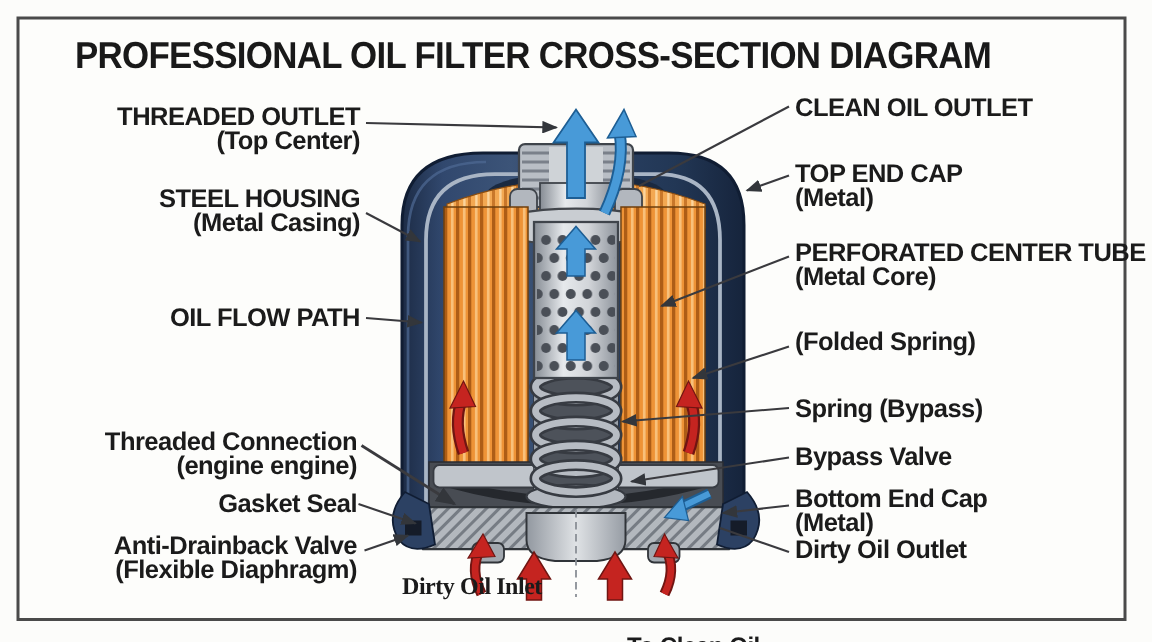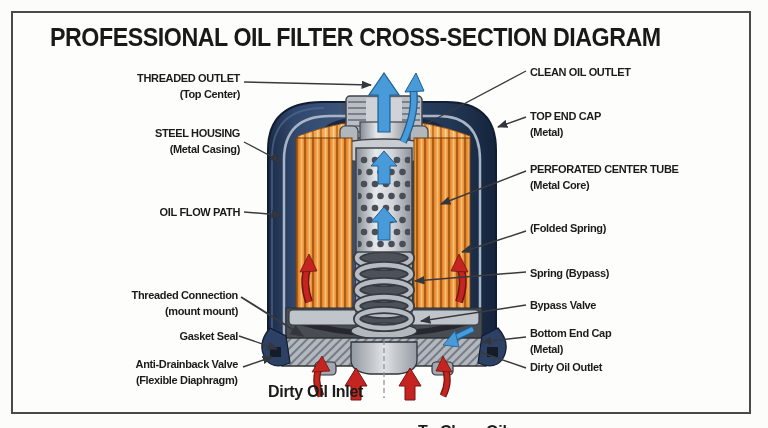--- a/index.html
+++ b/index.html
@@ -4,21 +4,21 @@
 <style>
   html,body{margin:0;padding:0;background:#ffffff;}
   .page{position:relative;width:768px;height:428px;background:#fcfcfa;overflow:hidden;
         font-family:"Liberation Sans",sans-serif;}
   .frame{position:absolute;left:11px;top:11px;width:740px;height:403px;
          border:2px solid #4a4a4a;background:#fdfdfb;box-sizing:border-box;}
   .art{position:absolute;left:0;top:0;}
   .title{position:absolute;top:23px;left:0;width:710px;text-align:center;
          font-weight:bold;font-size:25px;letter-spacing:-0.5px;color:#191919;white-space:nowrap;}
   .title span{display:inline-block;transform:scaleX(0.93);}
-  .lbl{position:absolute;font-weight:bold;font-size:11px;line-height:16px;
+  .lbl{position:absolute;font-weight:bold;font-size:17px;line-height:16px;
        letter-spacing:-0.35px;color:#1b1b1b;white-space:nowrap;}
   .lbl.la-r{text-align:right;}
   .lbl .l2:empty{display:none;}
   .blbl{position:absolute;font-weight:bold;font-size:16px;line-height:17px;
         letter-spacing:-0.3px;color:#1b1b1b;white-space:nowrap;}
 </style>
 </head>
 <body>
 
 <div class="page">
@@ -200,26 +200,26 @@
   </div>
   <div class="lbl la-r" style="right:528px;top:125px;">
     <div class="l1">STEEL HOUSING</div>
       <div class="l2">(Metal Casing)</div>
   </div>
   <div class="lbl la-r" style="right:528px;top:204px;margin-left:24px;">
     <div class="l1">OIL FLOW PATH</div>
   </div>
   <div class="lbl la-r" style="right:530px;top:287px;margin-left:40px;">
     <div class="l1">Threaded Connection</div>
-      <div class="l2">(mount mount)</div>
+      <div class="l2">(engine engine)</div>
   </div>
   <div class="lbl la-r" style="right:530px;top:328px;">
     <div class="l1">Gasket Seal</div>
   </div>
-  <div class="lbl la-r" style="right:530px;top:356px;text-align:center;">
+  <div class="lbl la-r" style="right:530px;top:356px;">
     <div class="l1">Anti-Drainback Valve</div>
       <div class="l2">(Flexible Diaphragm)</div>
   </div>
 
   <div class="lbl" style="left:530px;top:64px;">
     <div class="l1">CLEAN OIL OUTLET</div>
   </div>
   <div class="lbl" style="left:530px;top:108px;">
     <div class="l1">TOP END CAP</div>
       <div class="l2">(Metal)</div>
@@ -238,19 +238,19 @@
     <div class="l1">Spring (Bypass)</div>
   </div>
   <div class="lbl" style="left:530px;top:325px;">
     <div class="l1">Bottom End Cap</div>
       <div class="l2">(Metal)</div>
   </div>
   <div class="lbl" style="left:530px;top:359px;">
     <div class="l1">Dirty Oil Outlet</div>
   </div>
 
-  <div class="blbl" style="left:268px;top:383px;">
+  <div class="blbl" style="left:268px;top:383px;font-family:Liberation Serif, serif;">
     <span>Dirty Oil Inlet</span>
   </div>
   <div class="blbl" style="left:418px;top:383px;margin-top:40px;">
     <span>To Clean Oil</span>
   </div>
 </div>
 
 </body></html>

